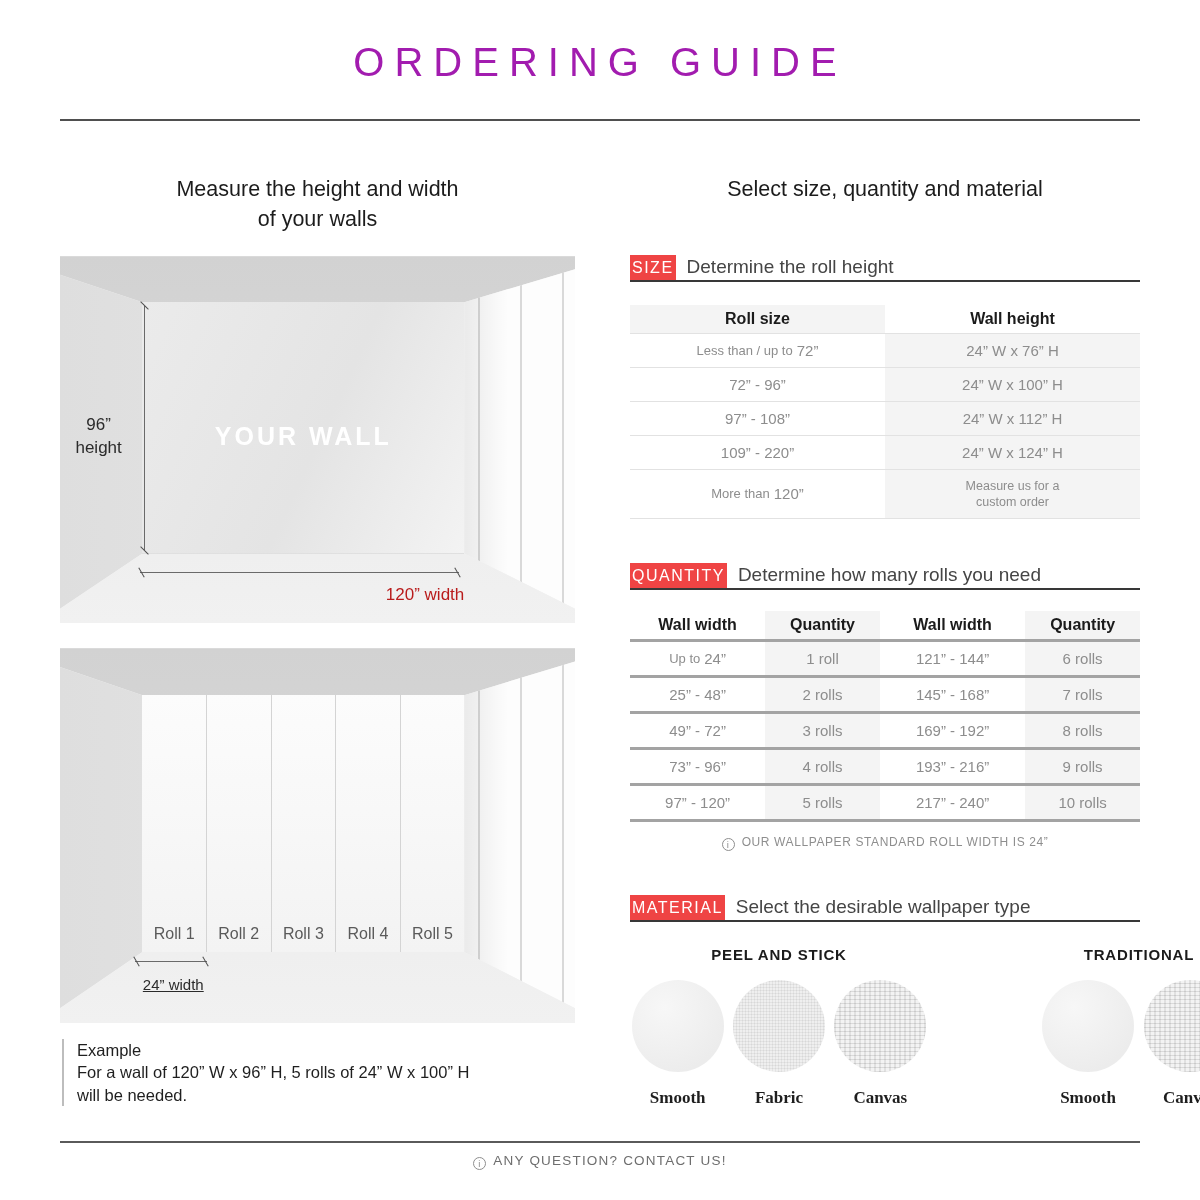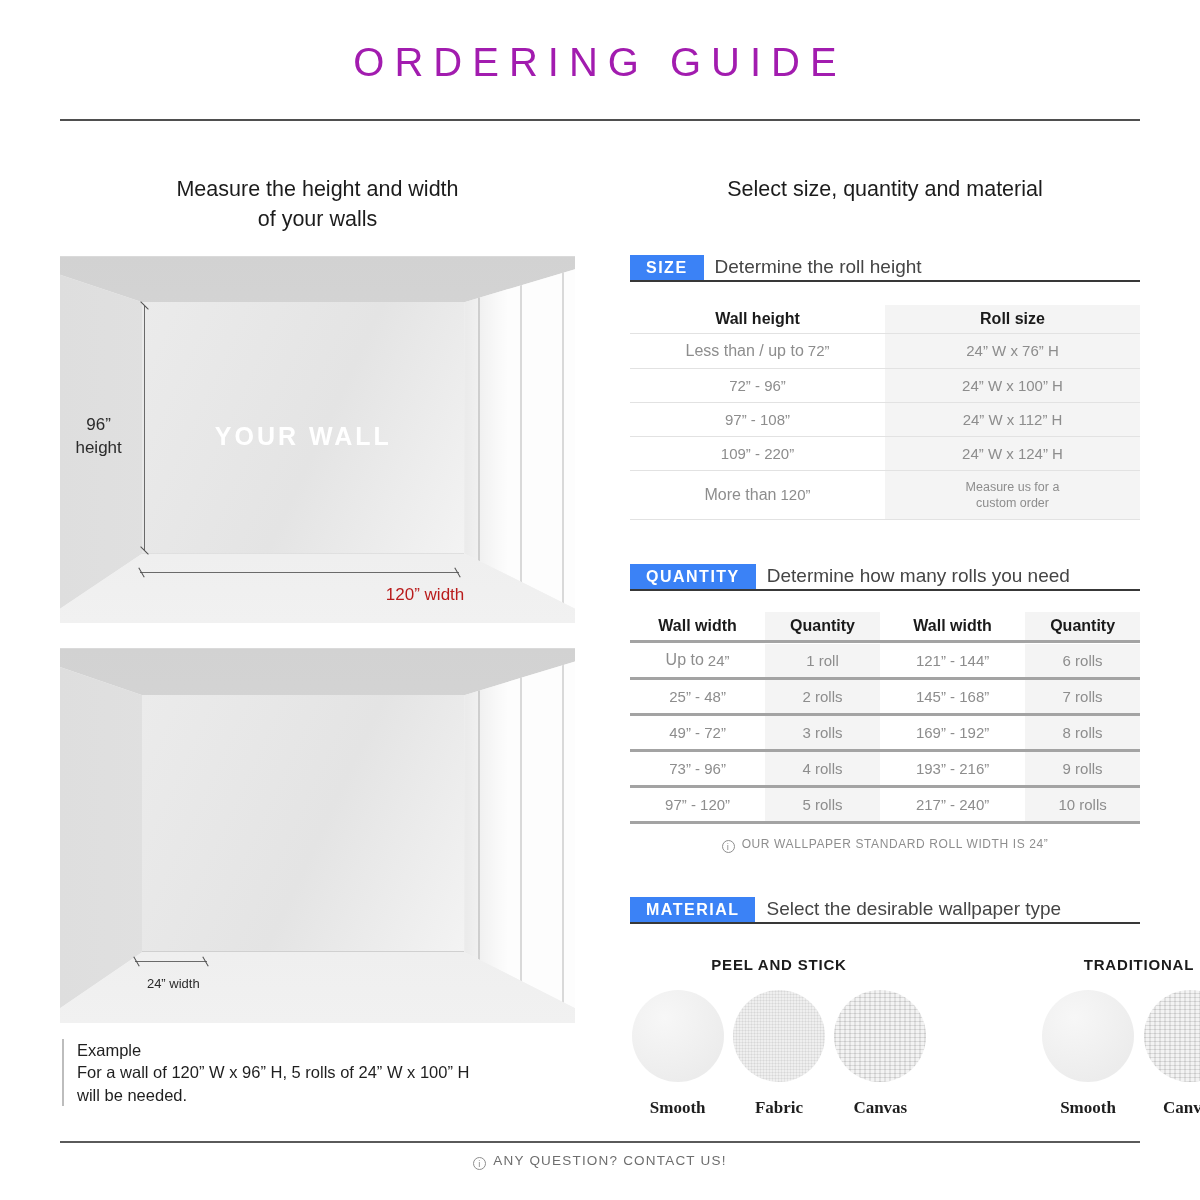--- a/index.html
+++ b/index.html
@@ -39,55 +39,55 @@
   .measure-v::before, .measure-v::after { content:""; position:absolute; width:11px; height:1px; background:#4f4f4f; left:-6px; transform:rotate(45deg); }
   .measure-v::before { top:-1px; } .measure-v::after { bottom:-1px; }
   .measure-h { border-top:1px solid #6a6a6a; height:0; }
   .measure-h::before, .measure-h::after { content:""; position:absolute; width:11px; height:1px; background:#4f4f4f; top:-1px; transform:rotate(60deg); }
   .measure-h::before { left:-4px; } .measure-h::after { right:-4px; }
   .mh-main { left:15.5%; width:62%; top:86%; }
   .mh-roll { left:14.5%; width:14%; top:83.5%; }
 
   .height-label { left:0; width:15%; top:43%; text-align:center; font-size:17px; color:#2b2b2b; line-height:1.35; }
   .width-label  { left:16%; width:62.5%; top:89.5%; text-align:right; font-size:17px; color:#b91c1c; }
-  .width-label2 { left:13.5%; width:17%; top:87.5%; text-align:center; font-size:13px; color:#2b2b2b; }
+  .width-label2 { left:13.5%; width:17%; top:87.5%; text-align:center; font-size:15px; color:#2b2b2b;text-decoration:underline; }
 
   .rolls { position:absolute; left:16%; top:12.5%; width:62.5%; height:68.5%; display:flex; }
   .roll { flex:1; position:relative; background:linear-gradient(180deg,#fcfcfc,#f3f3f3); border-right:1px solid #d4d4d4; }
   .roll:last-child { border-right:none; }
   .roll-label { position:absolute; bottom:9px; left:0; right:0; text-align:center; color:#5a5a5a; font-size:16px; }
 
   
   .example { margin-top:16px; margin-left:2px; border-left:2px solid #bdbdbd; padding-left:13px; font-size:16.5px; color:#1f1f1f; line-height:1.34; }
 
   
   .section-head { display:flex; align-items:stretch; border-bottom:2px solid #383838; }
-  .tag { background:#3b82f6; color:#ffffff; font-weight:700; font-size:16px; letter-spacing:1.5px; padding:4px 16px 3px; display:flex; align-items:center; }
+  .tag { background:#ef4444; color:#ffffff; font-weight:400; font-size:16px; letter-spacing:1.5px; padding:4px 2px 3px; display:flex; align-items:center; }
   .section-sub { font-size:19px; color:#454545; margin-left:11px; align-self:center; padding-bottom:1px; }
   .sect-quantity { margin-top:44px; }
   .sect-material { margin-top:44px; }
 
   .size-table { margin-top:23px; }
   .s-row { display:flex; align-items:stretch; border-bottom:1px solid #e2e2e2; }
   .s-cell { width:50%; text-align:center; padding:8px 4px; font-size:15px; color:#8d8d8d; display:flex; align-items:center; justify-content:center; }
   .s-row.head .s-cell { color:#1b1b1b; font-size:16px; font-weight:700; padding:5px 4px; }
   .gray { background:#f4f4f4; }
-  .pfx { font-size:16px; margin-right:4px; }
+  .pfx { font-size:13px; margin-right:4px; }
   .twoline { display:block; max-width:130px; margin:0 auto; font-size:12.5px; line-height:1.3; }
 
   .qty-table { margin-top:21px; }
   .q-row { display:flex; align-items:center; border-bottom:3px solid #a3a3a3; }
   .q-cell { text-align:center; padding:8px 2px; font-size:15px; color:#8d8d8d; display:flex; align-items:center; justify-content:center; }
   .qc1 { width:26.5%; } .qc2 { width:22.5%; } .qc3 { width:28.5%; } .qc4 { width:22.5%; }
   .q-row.head .q-cell { color:#1b1b1b; font-weight:700; font-size:16px; padding:5px 2px; }
 
   .note { margin-top:13px; text-align:center; font-size:12px; color:#8e8e8e; letter-spacing:0.6px; }
   .info-icon { display:inline-block; width:13px; height:13px; border:1px solid #8e8e8e; border-radius:50%; line-height:12px; font-size:9.5px; text-align:center; margin-right:7px; vertical-align:-2px; color:#8e8e8e; }
 
-  .materials { display:flex; margin-top:32px;gap:40px; }
+  .materials { display:flex; margin-top:24px;gap:40px; }
   .mat-group.g1 { width:298px; }
   .mat-group.g2 { flex:1; }
   .mat-divider { width:1px; background:#cccccc; margin:4px 16px 0 16px; }
   .mat-name { text-align:center; font-weight:700; font-size:15px; letter-spacing:0.8px; color:#1b1b1b; }
   .swatches { display:flex; justify-content:center; gap:6px; margin-top:17px; }
   .swatch { display:flex; flex-direction:column; align-items:center; width:96px; }
   .circ { width:92px; height:92px; border-radius:50%; }
   .tex-smooth { background:radial-gradient(circle at 35% 30%, #f7f7f7, #ececec 75%); }
   .tex-fabric { background-color:#efefef;
       background-image:repeating-linear-gradient(0deg, rgba(0,0,0,0.05) 0 1px, transparent 1px 3px),
@@ -130,20 +130,37 @@
           <span>height</span>
         </div>
         <div class="measure-h mh-main"></div>
         <div class="width-label">120” width</div>
       </div>
 
       <div class="room r2">
         <div class="ceiling"></div>
         <div class="wall-left"></div>
         <div class="wall-main"></div>
+        <div class="rolls">
+            <div class="roll">
+              <span class="roll-label">Roll 1</span>
+            </div>
+            <div class="roll">
+              <span class="roll-label">Roll 2</span>
+            </div>
+            <div class="roll">
+              <span class="roll-label">Roll 3</span>
+            </div>
+            <div class="roll">
+              <span class="roll-label">Roll 4</span>
+            </div>
+            <div class="roll">
+              <span class="roll-label">Roll 5</span>
+            </div>
+          </div>
         <div class="wall-window"></div>
         <div class="floor"></div>
         <div class="measure-h mh-roll"></div>
         <div class="width-label2">24” width</div>
       </div>
 
       <div class="example">
         <div>Example</div>
         <div>For a wall of 120” W x 96” H, 5 rolls of 24” W x 100” H</div>
         <div>will be needed.</div>
@@ -153,22 +170,22 @@
     <div class="col-right">
       <h2 class="col-heading">Select size, quantity and material</h2>
 
       <div class="sect-size">
         <div class="section-head">
           <span class="tag">SIZE</span>
           <span class="section-sub">Determine the roll height</span>
         </div>
         <div class="size-table">
           <div class="s-row head">
+            <div class="s-cell gray">Roll size</div>
             <div class="s-cell">Wall height</div>
-            <div class="s-cell gray">Roll size</div>
           </div>
           <div>
               <div class="s-row">
                 <div class="s-cell"><span class="pfx">Less than / up to</span>72”</div>
                 <div class="s-cell gray">24” W x 76” H</div>
               </div>
               <div class="s-row">
                 <div class="s-cell">72” - 96”</div>
                 <div class="s-cell gray">24” W x 100” H</div>
               </div>

